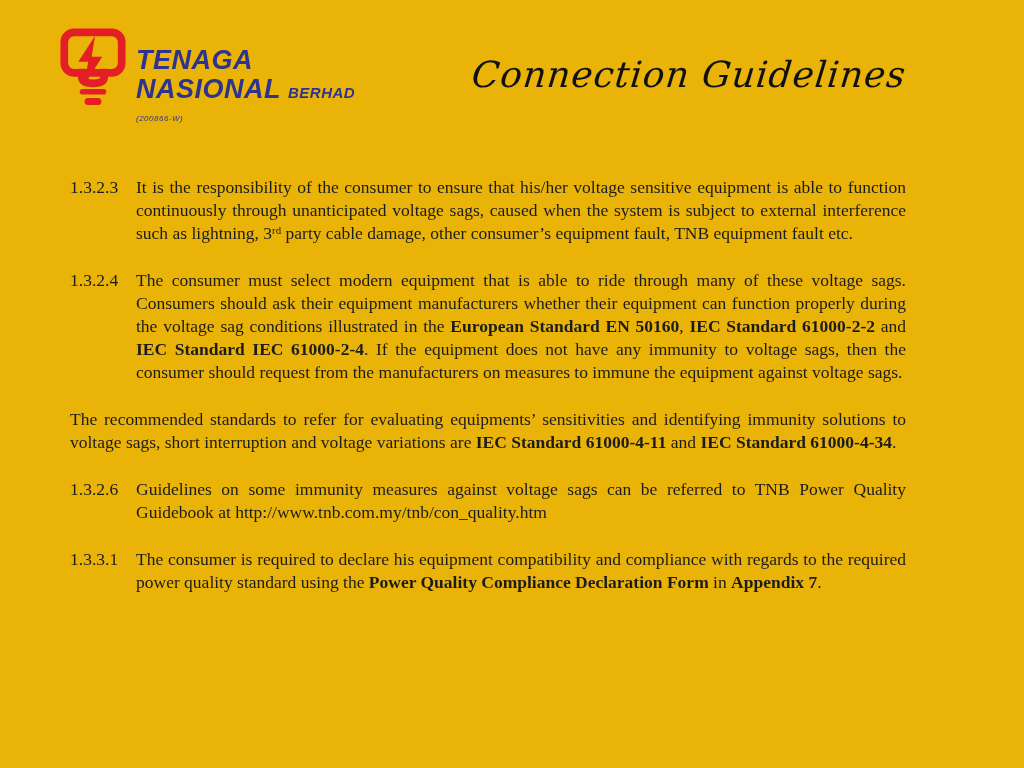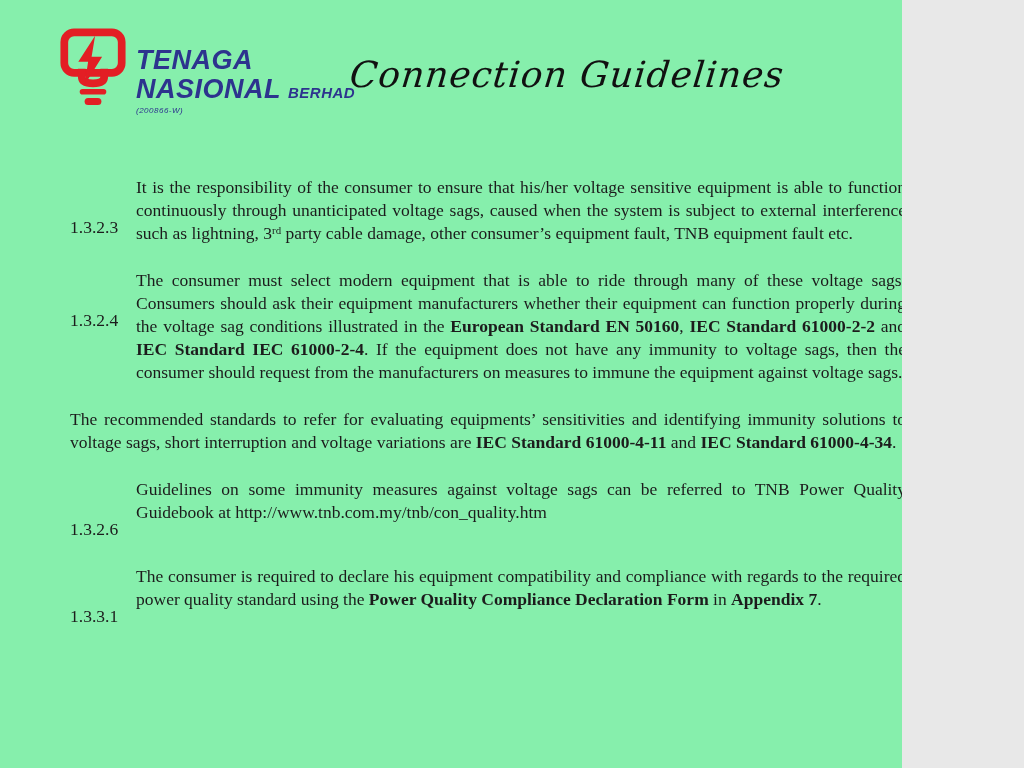--- a/index.html
+++ b/index.html
@@ -1,21 +1,21 @@
 <!DOCTYPE html>
 <html style="--brand-red: #E31E24; --brand-blue: #2D338E;"><head>
 <meta charset="utf-8">
 <style>
   * { margin: 0; padding: 0; box-sizing: border-box; }
   html, body { background: #e8e8e8; }
   .page {
     position: relative;
-    width: 902px;
+    width: 1024px;
     height: 768px;
-    background: #86efac;
+    background: #eab308;
     overflow: hidden;
     color: #1c1c1c;
     font-family: "Liberation Serif", serif;
     text-decoration: underline;
   }
 
   
   .logo-icon {
     position: absolute;
     left: 58px;
@@ -29,21 +29,21 @@
     top: 47px;
     color: var(--brand-blue, #2D338E);
     font-family: "Liberation Sans", sans-serif;
     font-style: italic;
     font-weight: bold;
     line-height: 1;
   }
   .logo-text .l1 { font-size: 27px; letter-spacing: 0.5px; }
   .logo-text .l2 { font-size: 27px; letter-spacing: 0.5px; margin-top: 2px; white-space: nowrap; }
   .logo-text .l2 .suffix { font-size: 15px; margin-left: 7px; letter-spacing: 0.5px; margin-top: 9px; }
-  .logo-text .reg { font-size: 8px; font-weight: normal; margin-top: 4px; letter-spacing: 0.5px; }
+  .logo-text .reg { font-size: 8px; font-weight: normal; margin-top: 12px; letter-spacing: 0.5px; }
 
   .doc-title {
     position: absolute;
     top: 54px;
     right: 118px;
     font-family: "DejaVu Serif", serif;
     font-style: italic;
     font-size: 36px;
     color: #111111;
     white-space: nowrap;
@@ -54,21 +54,21 @@
   
   .content {
     position: absolute;
     left: 70px;
     top: 176px;
     width: 836px;
     font-size: 17.5px;
     line-height: 23px;
   }
   .para-row { display: flex; margin-bottom: 24px; }
-  .para-row .num { width: 66px; flex: 0 0 66px; margin-top: 40px; }
+  .para-row .num { width: 66px; flex: 0 0 66px; }
   .para-row .body-text { flex: 1; text-align: justify; }
   .para-row.heading { margin-bottom: 22px; }
   .para-row.heading .num { font-weight: bold; }
   .para-row.heading .body-text { text-align: left; font-weight: bold; }
   .body-text .b { font-weight: bold; }
   .body-text sup {
     font-size: 0.62em;
     line-height: 0;
     vertical-align: baseline;
     position: relative;

